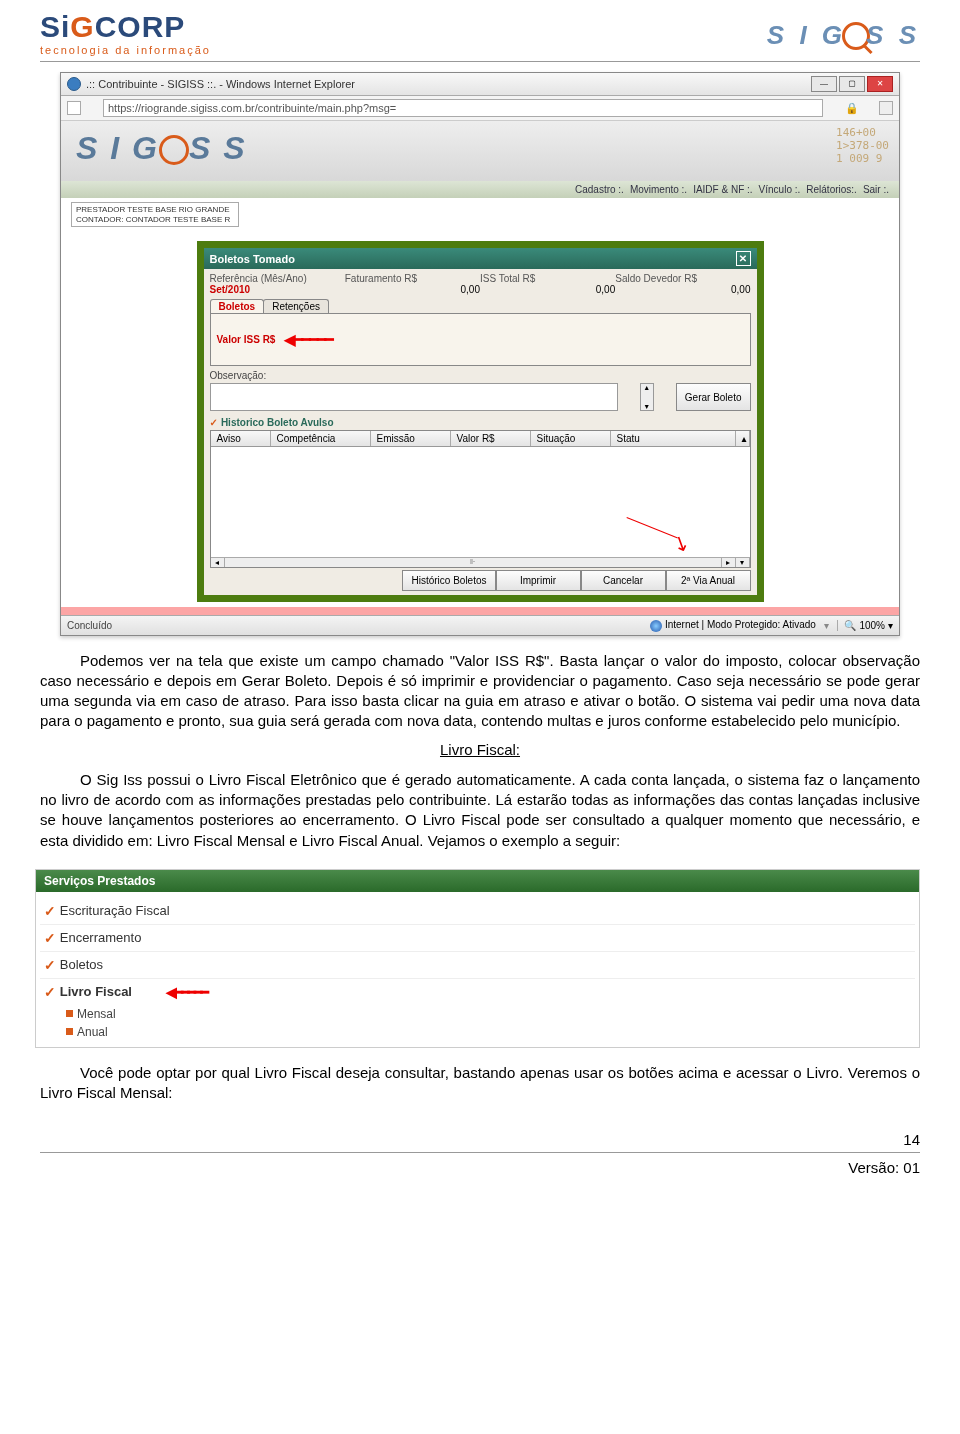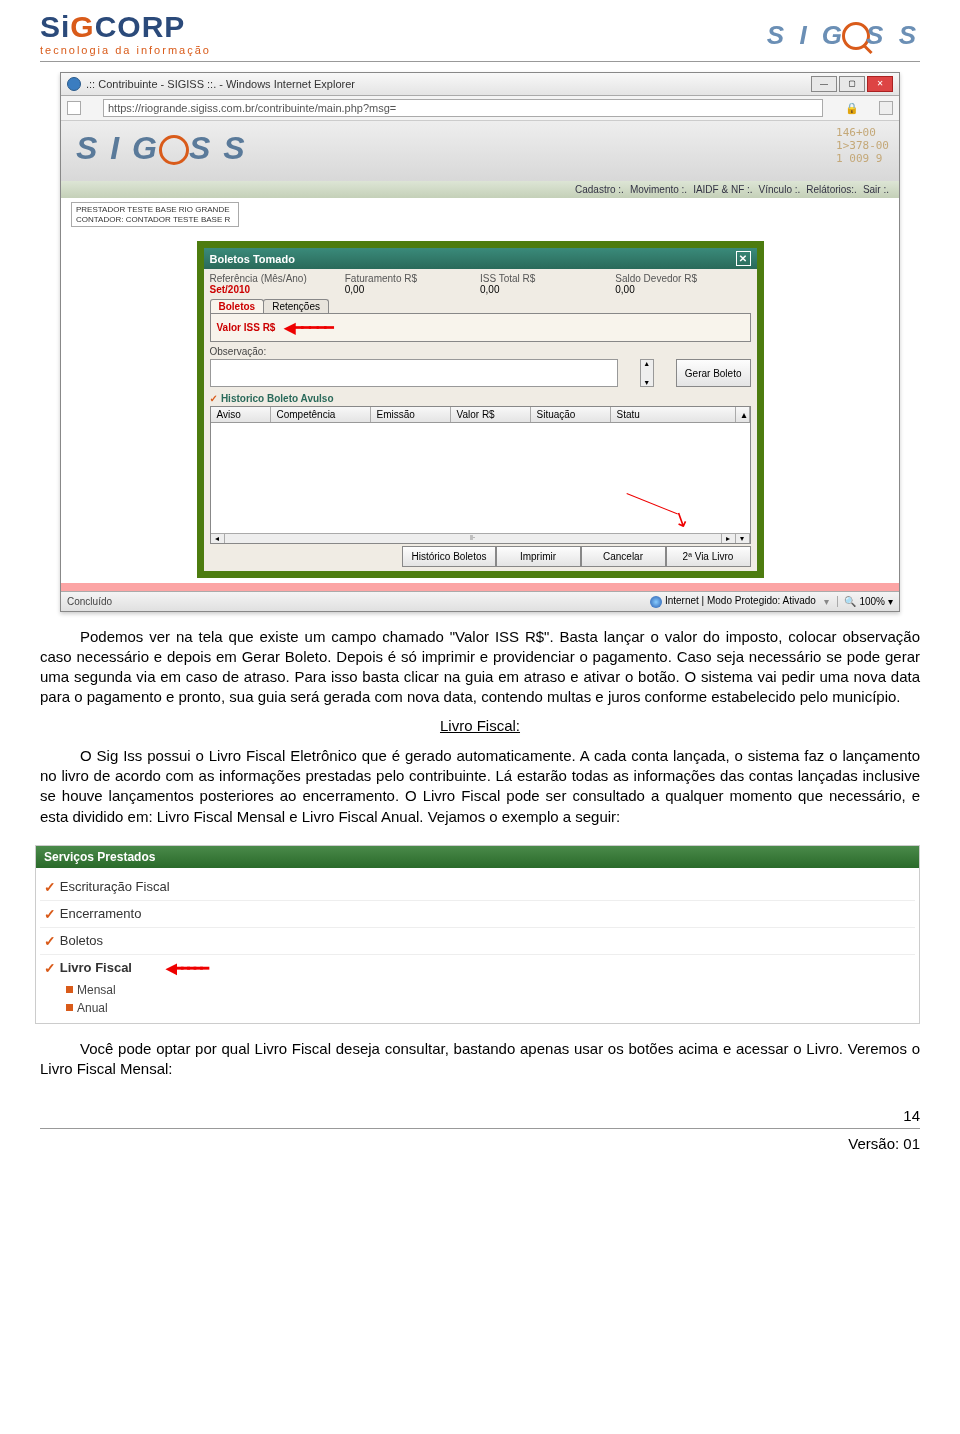--- a/index.html
+++ b/index.html
@@ -48,28 +48,28 @@
   
   .modal { border: 7px solid #4d7c0f; margin: 0 auto; width: 567px; }
   .modal-title { background: linear-gradient(#3a8a7a, #2a6a5a); color: #fff; font-size: 11px; font-weight: bold; padding: 3px 6px; display: flex; justify-content: space-between; align-items: center; }
   .modal-close { width: 15px; height: 15px; border: 1px solid #fff; text-align: center; line-height: 13px; font-size: 10px; cursor: pointer; }
   
   .modal-body { background: #f0ece4; padding: 4px 6px; font-size: 10px; }
   .ref-row { display: flex; gap: 0; color: #555; }
   .ref-cell { flex: 1; text-align: left; }
   .ref-row2 { display: flex; gap: 0; }
   .ref-row2 .ref-cell.red { color: #c00; font-weight: bold; }
-  .ref-row2 .ref-cell { text-align: left; }
+  .ref-row2 .ref-cell { text-align: right; }
   .ref-row2 .ref-cell:first-child { text-align: left; }
   
   .tabs { display: flex; margin-top: 4px; }
   .tab { border: 1px solid #888; border-bottom: none; padding: 1px 8px; font-size: 10px; background: #e8e4dc; margin-right: -1px; border-radius: 3px 3px 0 0; }
   .tab.active { background: #f8f4ec; color: #c00; font-weight: bold; }
   
-  .tab-content { border: 1px solid #888; background: #f8f4ec; padding: 4px 6px; }
+  .tab-content { border: 1px solid #888; background: #f8f4ec; padding: 16px 6px; }
   .valor-label { color: #c00; font-weight: bold; font-size: 10px; }
   .valor-row { display: flex; align-items: center; gap: 8px; }
   .arrow-red { color: #e00; font-size: 16px; letter-spacing: -2px; }
   
   .obs-label { font-size: 10px; color: #444; margin-top: 4px; }
   .obs-row { display: flex; gap: 22px; margin-top: 2px; }
   .obs-text { flex: 1; height: 28px; border: 1px solid #999; background: #fff; resize: none; }
   .obs-scroll { width: 14px; border: 1px solid #999; background: #eee; display: flex; flex-direction: column; justify-content: space-between; font-size: 7px; text-align: center; }
   .btn { border: 1px solid #888; background: linear-gradient(#fdfdfd,#e4e4e4); padding: 4px 8px; font-size: 10px; cursor: pointer; }
   
@@ -233,21 +233,21 @@
             <span class="track" style="text-align:center;font-size:7px;color:#888;">⊪</span>
             <span>▸</span>
             <span>▾</span>
           </div>
         </div>
 
         <div class="bottom-btns">
           <button class="btn">Histórico Boletos</button>
           <button class="btn">Imprimir</button>
           <button class="btn">Cancelar</button>
-          <button class="btn">2ª Via Livro</button>
+          <button class="btn">2ª Via Anual</button>
         </div>
       </div>
     </div>
   </div>
 
   <div class="status-bar">
     <span class="left">Concluído</span>
     <span><span class="globe"></span> <span>Internet | Modo Protegido: Ativado</span></span>
     <span style="color:#888">▾</span>
     <span class="zoom">🔍 <span>100%</span> ▾</span>

